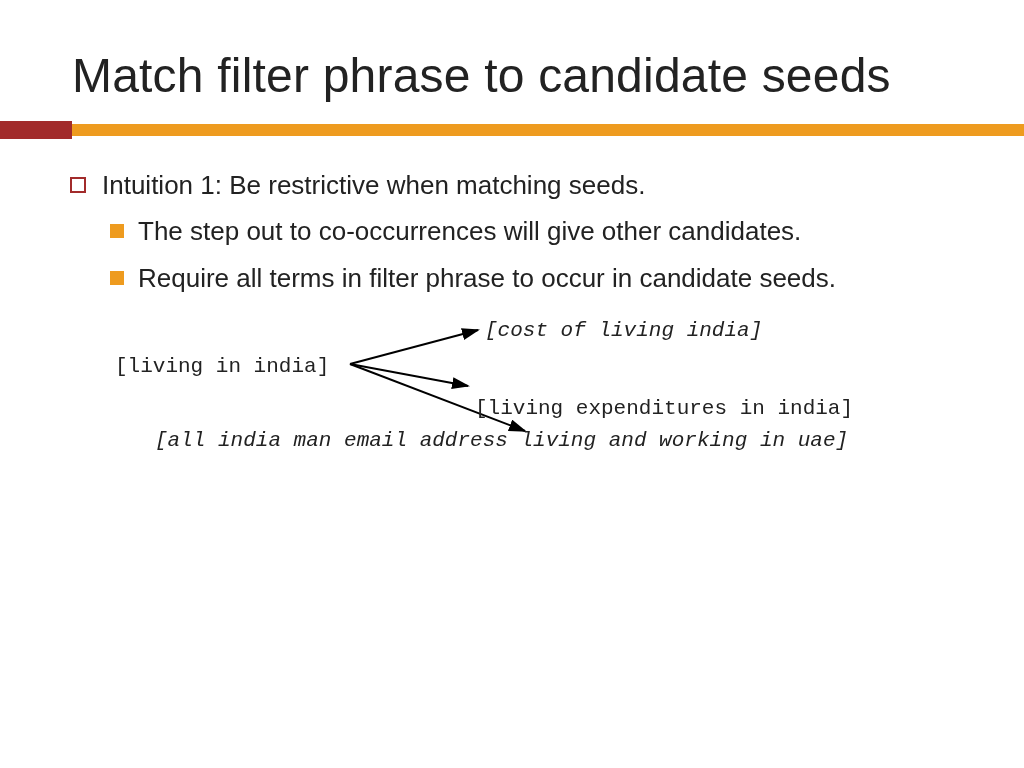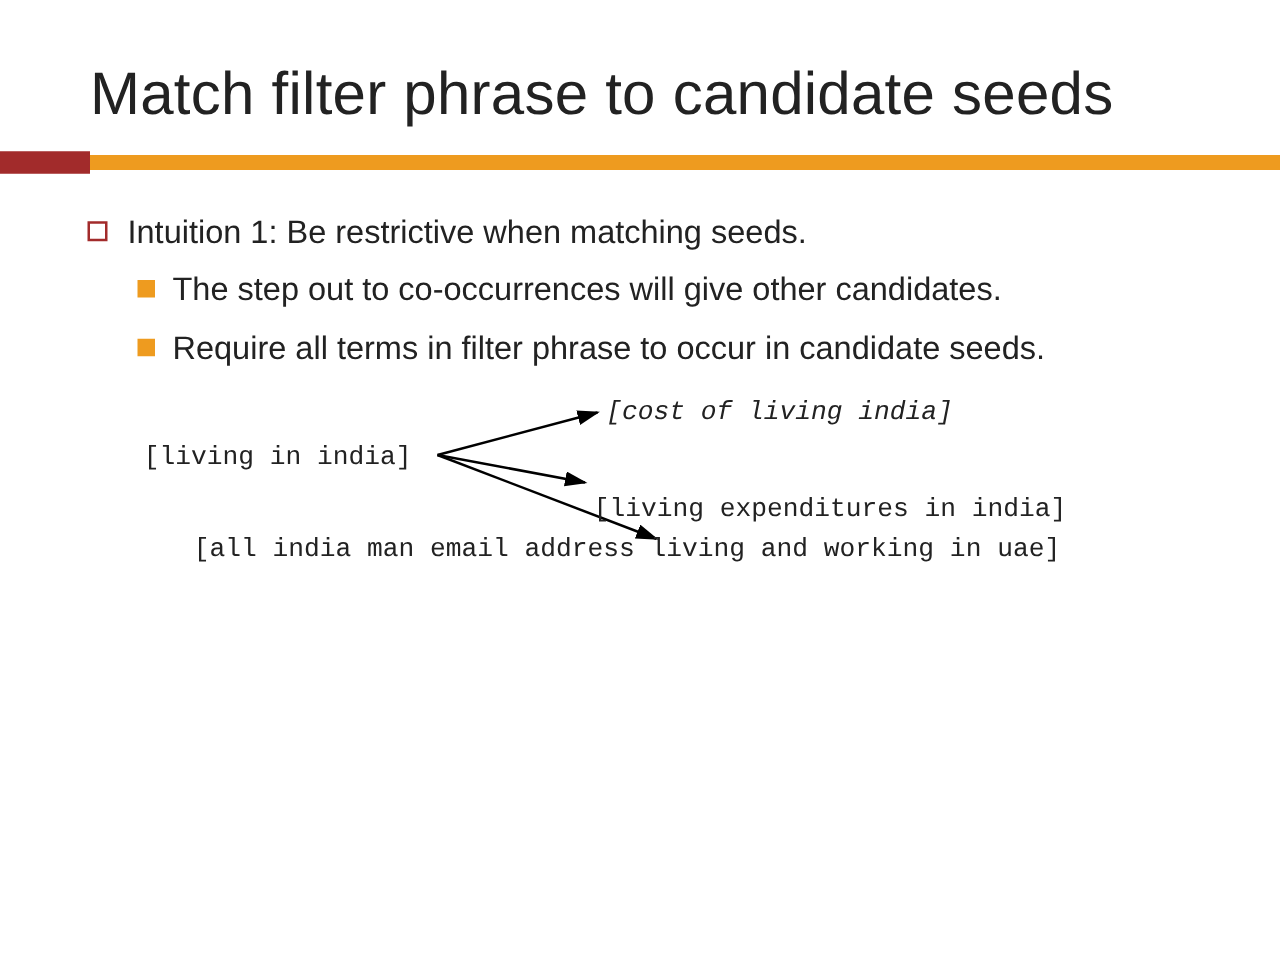--- a/index.html
+++ b/index.html
@@ -69,21 +69,21 @@
     position: relative;
     margin-top: 20px;
     height: 160px;
     font-family: "Courier New", monospace;
     font-size: 21px;
   }
   .diagram div { position: absolute; white-space: nowrap; }
   .node-src { left: 45px; top: 36px; }
   .node-a { left: 415px; top: 0px; font-style: italic; }
   .node-b { left: 405px; top: 58px; margin-top: 20px; }
-  .node-c { left: 85px; top: 110px; }
+  .node-c { left: 85px; top: 110px; font-style: italic; }
   svg.arrows { position: absolute; left: 0; top: 0; width: 900px; height: 160px; }
 </style>
 </head>
 <body>
 
 <div class="title">Match filter phrase to candidate seeds</div>
 
 <div class="rule">
   <div class="rule-red"></div>
   <div class="rule-orange"></div>

